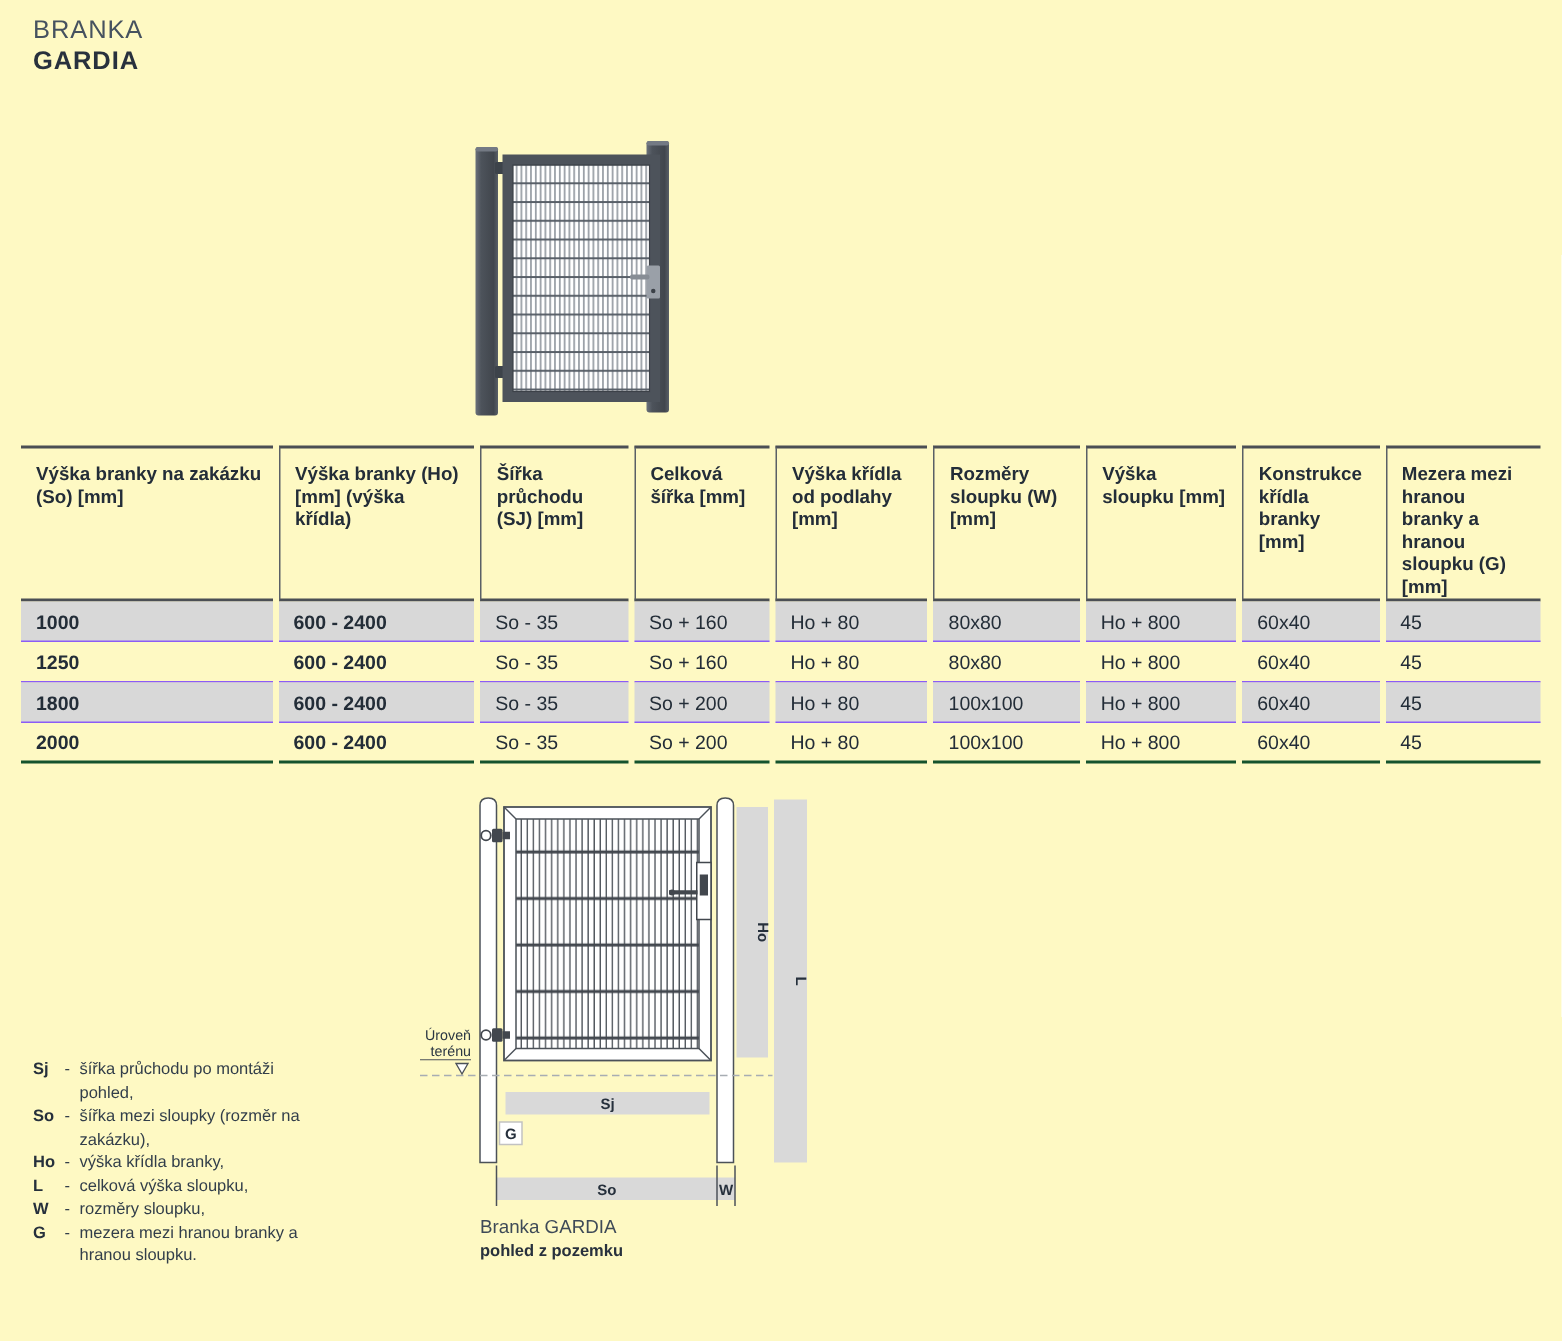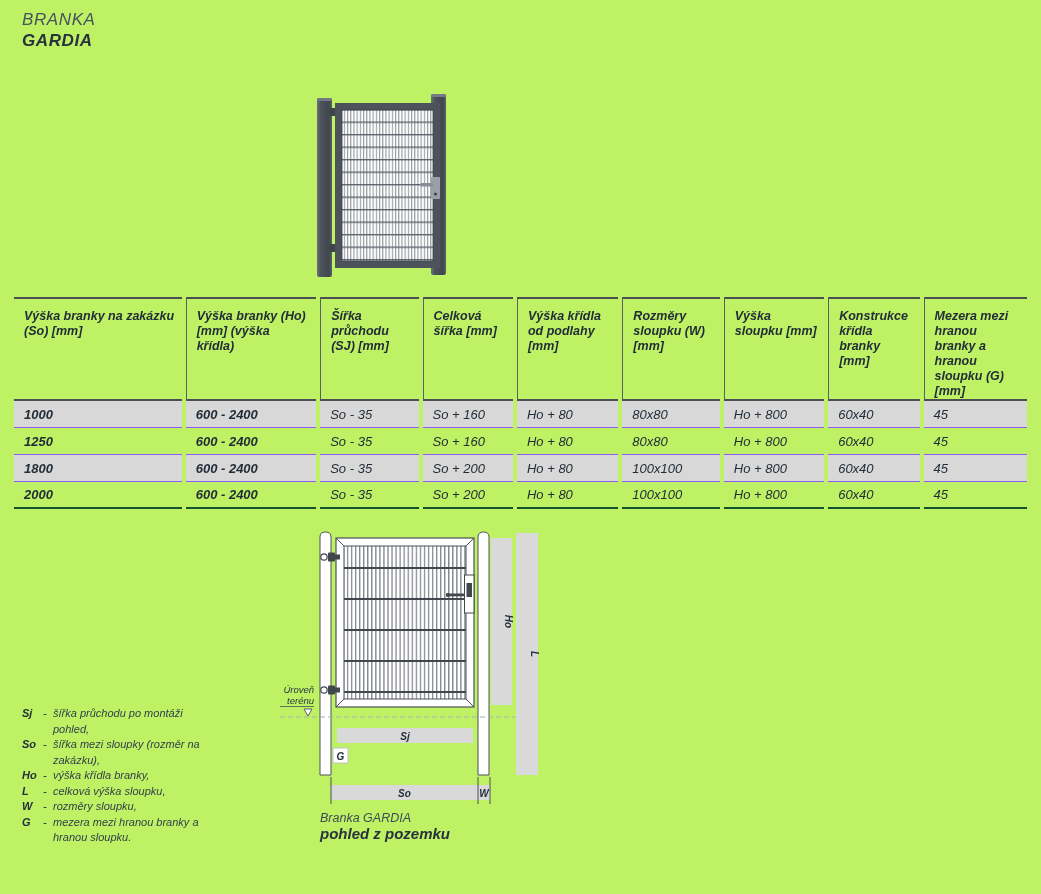--- a/index.html
+++ b/index.html
@@ -1,18 +1,18 @@
 <!DOCTYPE html>
 <html><head>
 <meta charset="utf-8">
 <style>
   * { margin:0; padding:0; box-sizing:border-box; }
   html,body { background:#ffffff; }
   body { font-family:"Liberation Sans","DejaVu Sans",sans-serif; color:#28313d; }
-  #page { position:relative; width:1041px; height:894px; background:#bef264; overflow:hidden;font-style:italic; }
+  #page { position:relative; width:1041px; height:894px; background:#fef9c3; overflow:hidden; }
 
   
   #title { position:absolute; left:22px; top:9px; }
   #title .t1 { font-size:17px; font-weight:400; letter-spacing:.6px; color:#46525f; line-height:21px; }
   #title .t2 { font-size:17px; font-weight:700; letter-spacing:.6px; color:#28313d; line-height:21px; }
 
   
   #gate-photo { position:absolute; left:299px; top:84px; }
 
   
@@ -41,21 +41,21 @@
   .lg-text { max-width:168px; }
 
   
   #gate-diagram { position:absolute; left:278px; top:527px; }
   .dim-label { font-family:"Liberation Sans","DejaVu Sans",sans-serif; font-size:10px; font-weight:700; fill:#26303c; }
   .small-label { font-family:"Liberation Sans","DejaVu Sans",sans-serif; font-size:9.5px; fill:#2a3643; }
 
   
   #caption { position:absolute; left:320px; top:810px; }
   #caption .c1 { font-size:12.5px; color:#3e4a57; line-height:16px; }
-  #caption .c2 { font-size:15px; font-weight:700; color:#28313d; line-height:16px; }
+  #caption .c2 { font-size:11px; font-weight:700; color:#28313d; line-height:16px; }
 </style>
 </head>
 <body>
 
 <div id="page">
 
   <div id="title">
     <div class="t1">BRANKA</div>
     <div class="t2">GARDIA</div>
   </div>

